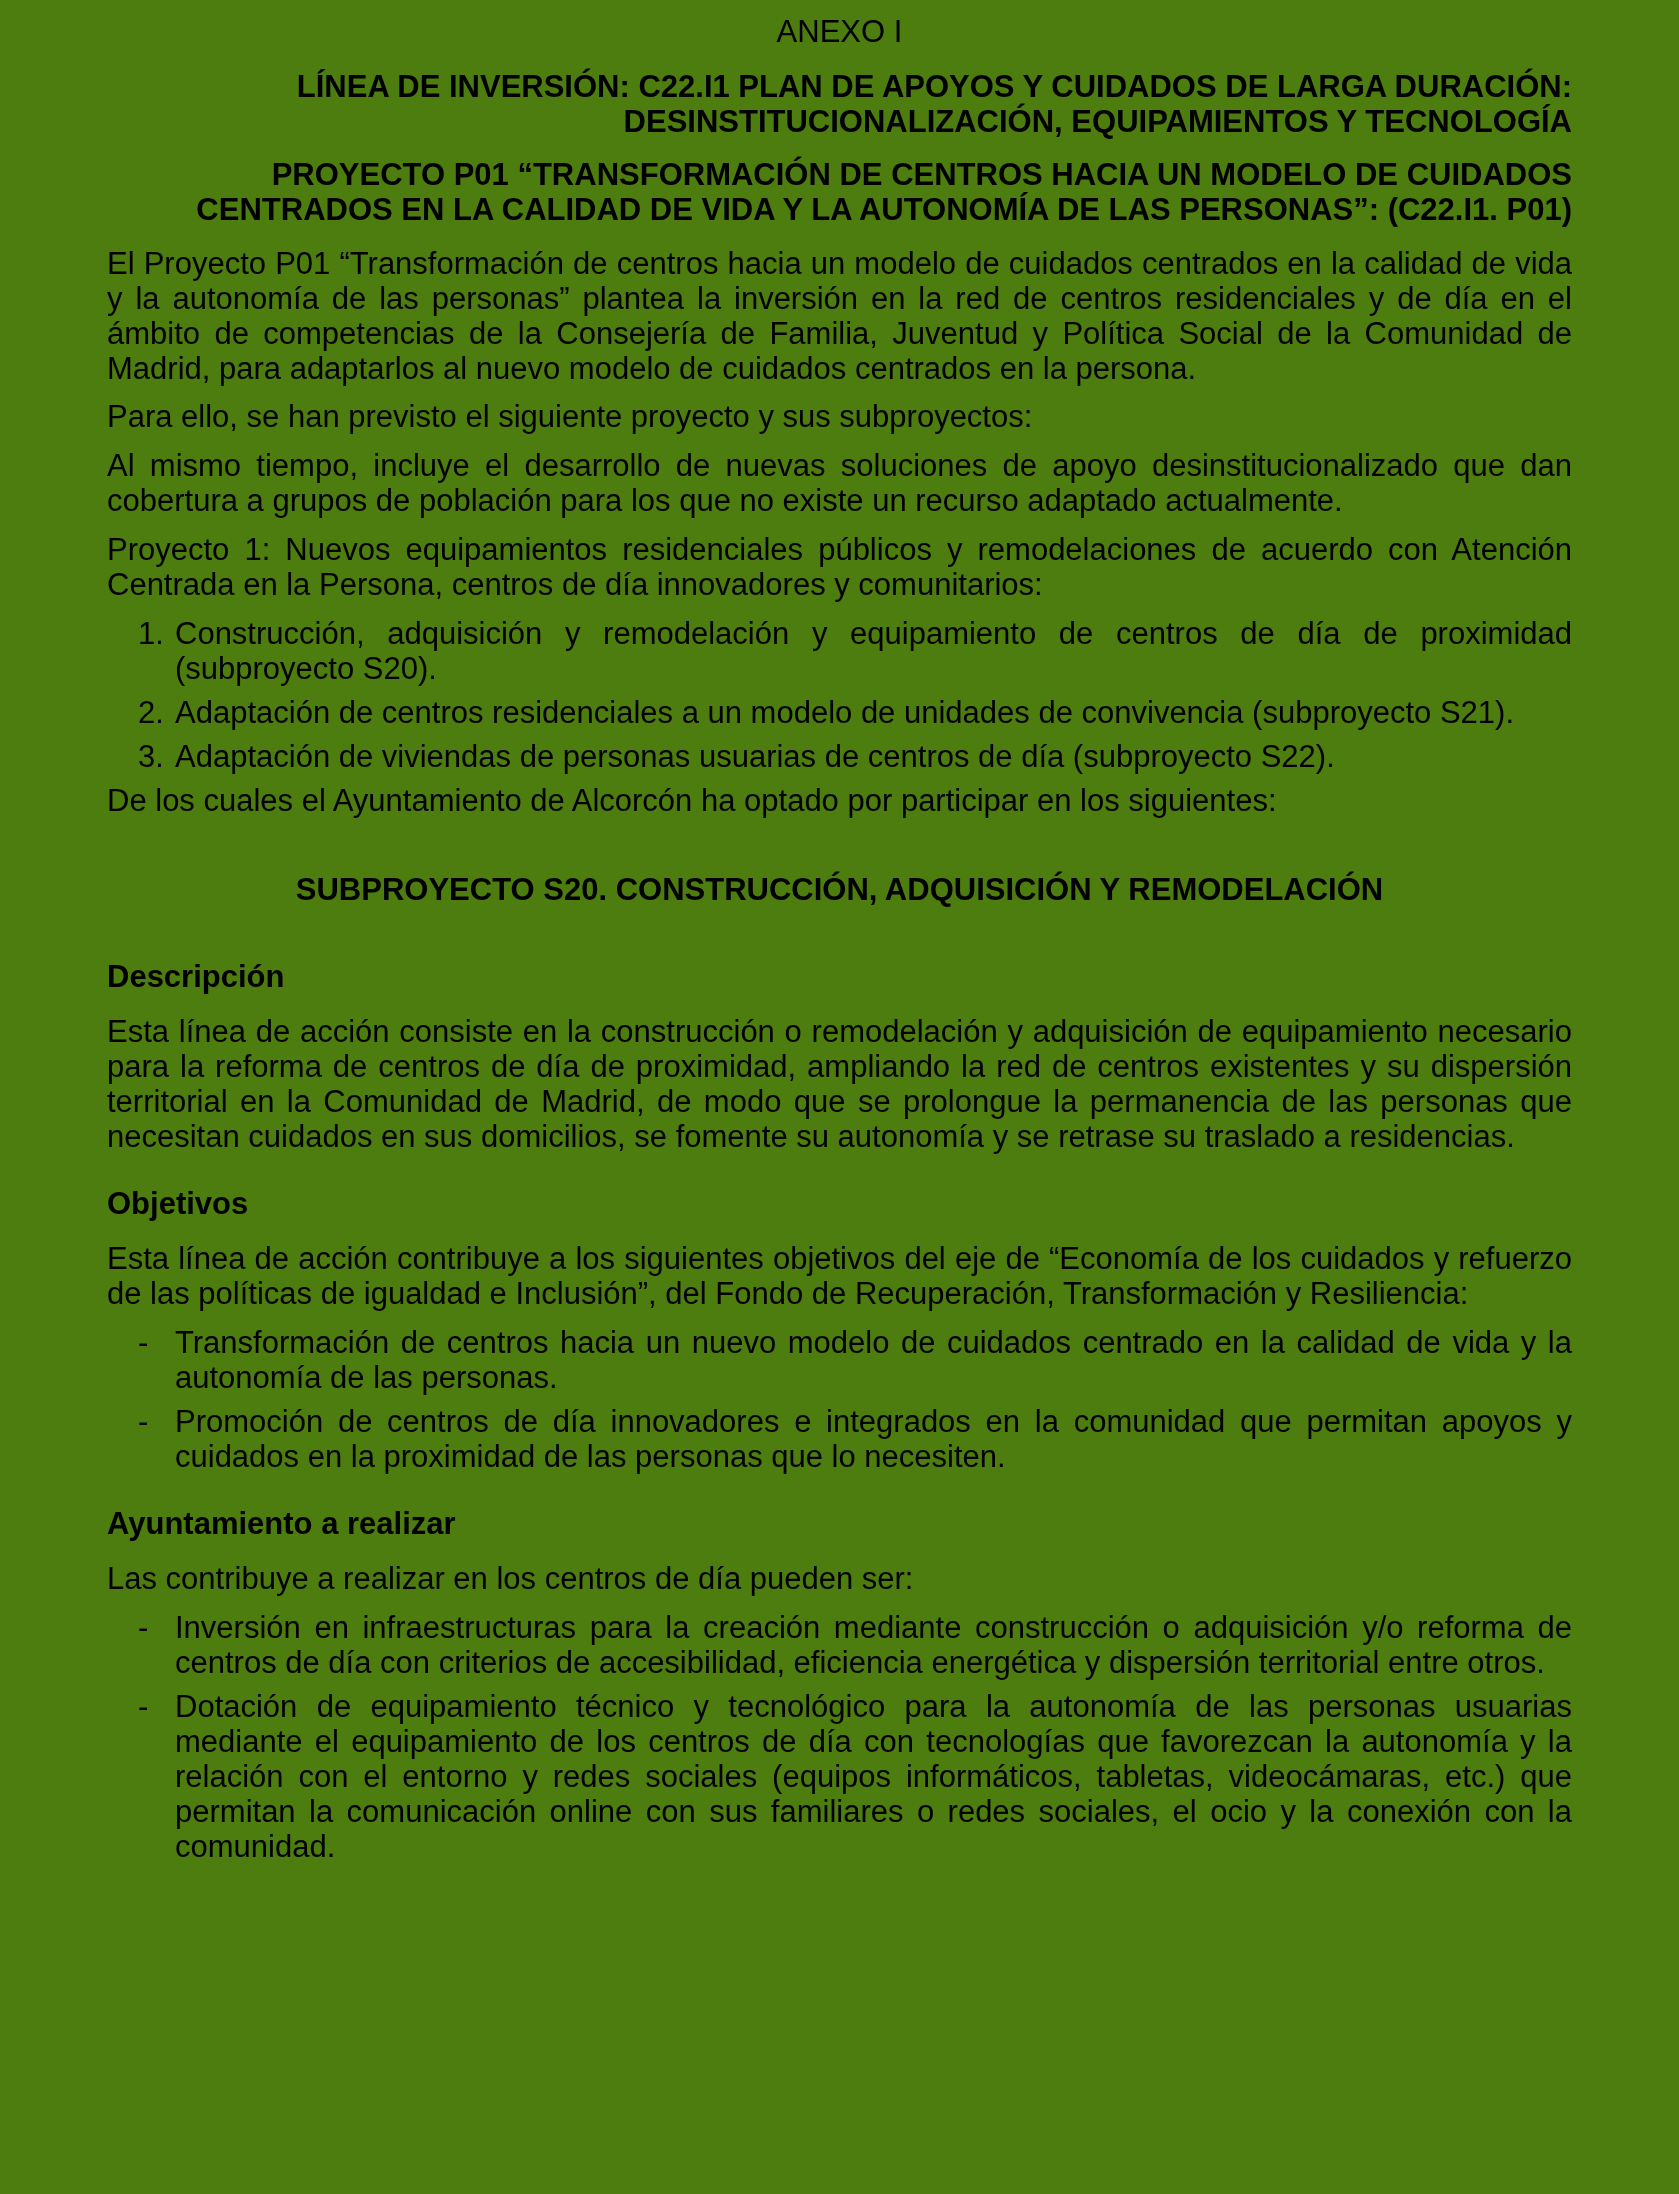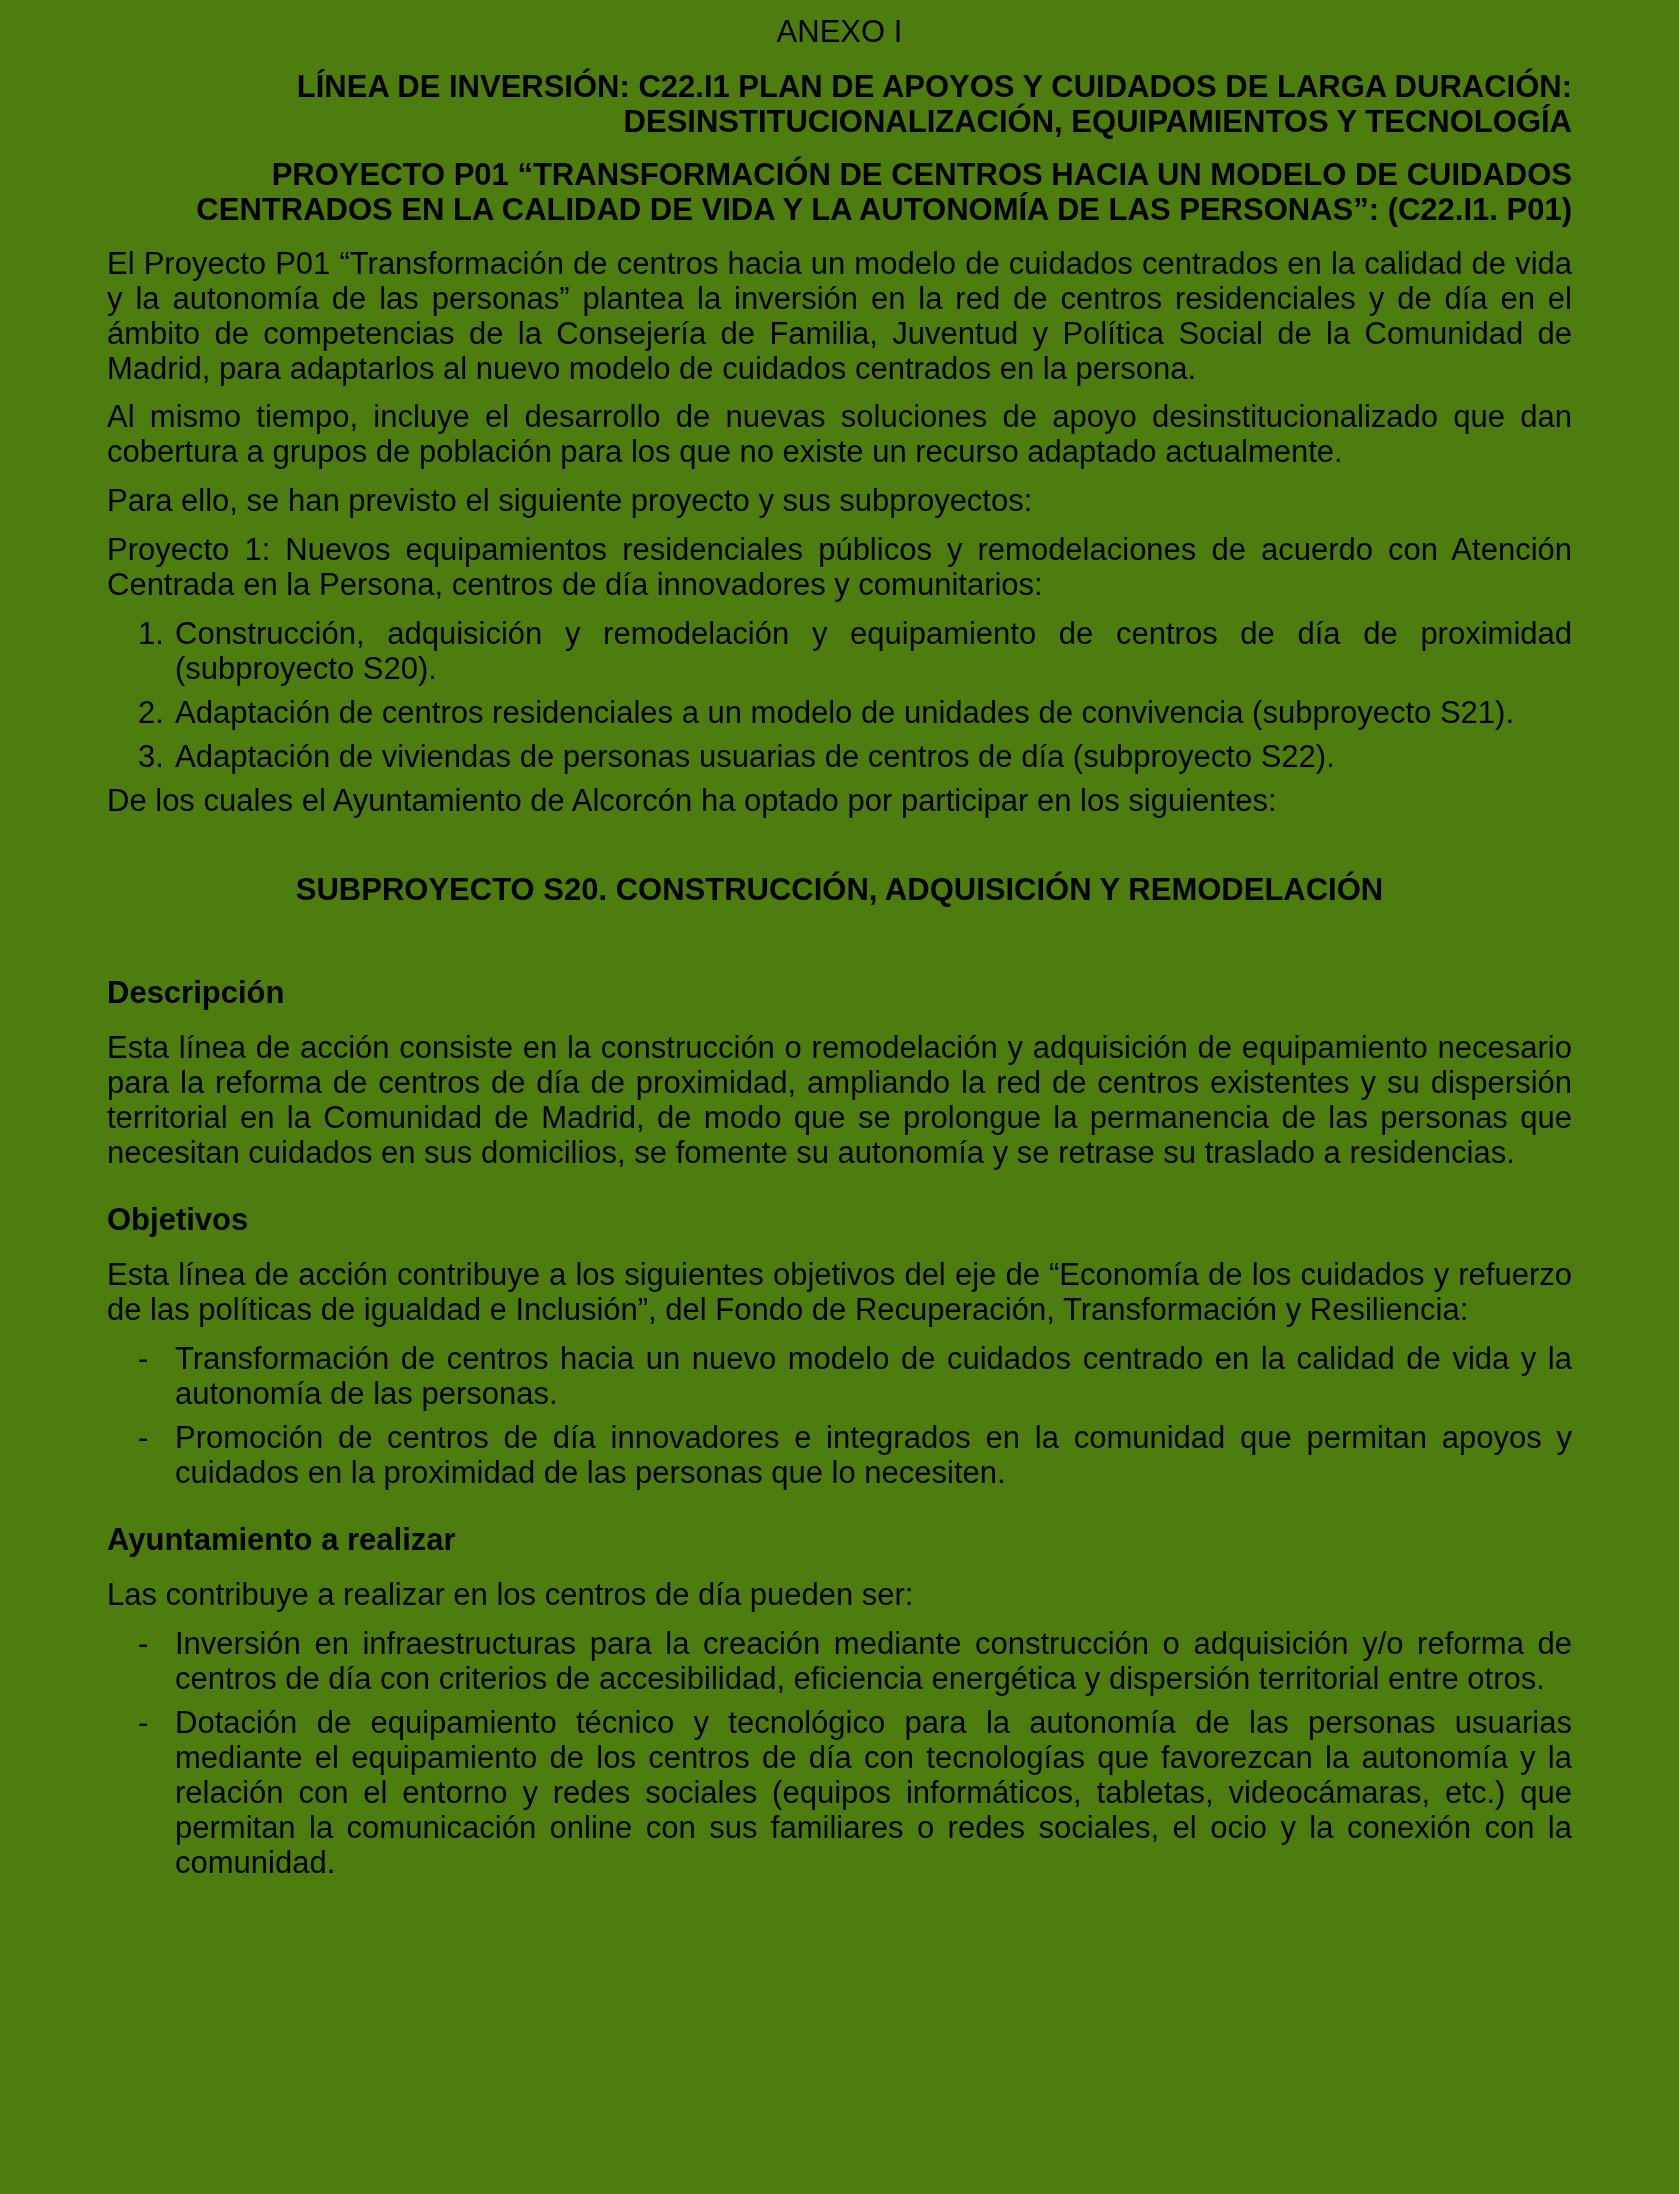--- a/index.html
+++ b/index.html
@@ -35,37 +35,37 @@
   }
   .list-item .txt {
     flex: 1;
     text-align: justify;
   }
   .sub-heading {
     margin-top: 54px;
     margin-bottom: 0;
   }
   .sub-heading .line { display: block; }
-  .desc-title { margin-top: 68px; margin-bottom: 20px; }
+  .desc-title { margin-top: 52px; margin-bottom: 20px; }
   .section-title { margin-top: 32px; margin-bottom: 20px; }
 </style>
 </head>
 <body>
 
 <div class="page">
 
   <p class="center annex">ANEXO I</p>
 
   <p class="center bold mb24">LÍNEA DE INVERSIÓN: C22.I1 PLAN DE APOYOS Y CUIDADOS DE LARGA DURACIÓN: DESINSTITUCIONALIZACIÓN, EQUIPAMIENTOS Y TECNOLOGÍA</p>
 
   <p class="center bold mb24">PROYECTO P01 “TRANSFORMACIÓN DE CENTROS HACIA UN MODELO DE CUIDADOS CENTRADOS EN LA CALIDAD DE VIDA Y LA AUTONOMÍA DE LAS PERSONAS”: (C22.I1. P01)</p>
 
   <p class="just">El Proyecto P01 “Transformación de centros hacia un modelo de cuidados centrados en la calidad de vida y la autonomía de las personas” plantea la inversión en la red de centros residenciales y de día en el ámbito de competencias de la Consejería de Familia, Juventud y Política Social de la Comunidad de Madrid, para adaptarlos al nuevo modelo de cuidados centrados en la persona.</p>
+  <p class="just">Para ello, se han previsto el siguiente proyecto y sus subproyectos:</p>
   <p class="just">Al mismo tiempo, incluye el desarrollo de nuevas soluciones de apoyo desinstitucionalizado que dan cobertura a grupos de población para los que no existe un recurso adaptado actualmente.</p>
-  <p class="just">Para ello, se han previsto el siguiente proyecto y sus subproyectos:</p>
   <p class="just">Proyecto 1: Nuevos equipamientos residenciales públicos y remodelaciones de acuerdo con Atención Centrada en la Persona, centros de día innovadores y comunitarios:</p>
 
   <div class="list">
     <div class="list-item">
       <span class="marker">1.</span>
       <span class="txt">Construcción, adquisición y remodelación y equipamiento de centros de día de proximidad (subproyecto S20).</span>
     </div>
     <div class="list-item">
       <span class="marker">2.</span>
       <span class="txt">Adaptación de centros residenciales a un modelo de unidades de convivencia (subproyecto S21).</span>

